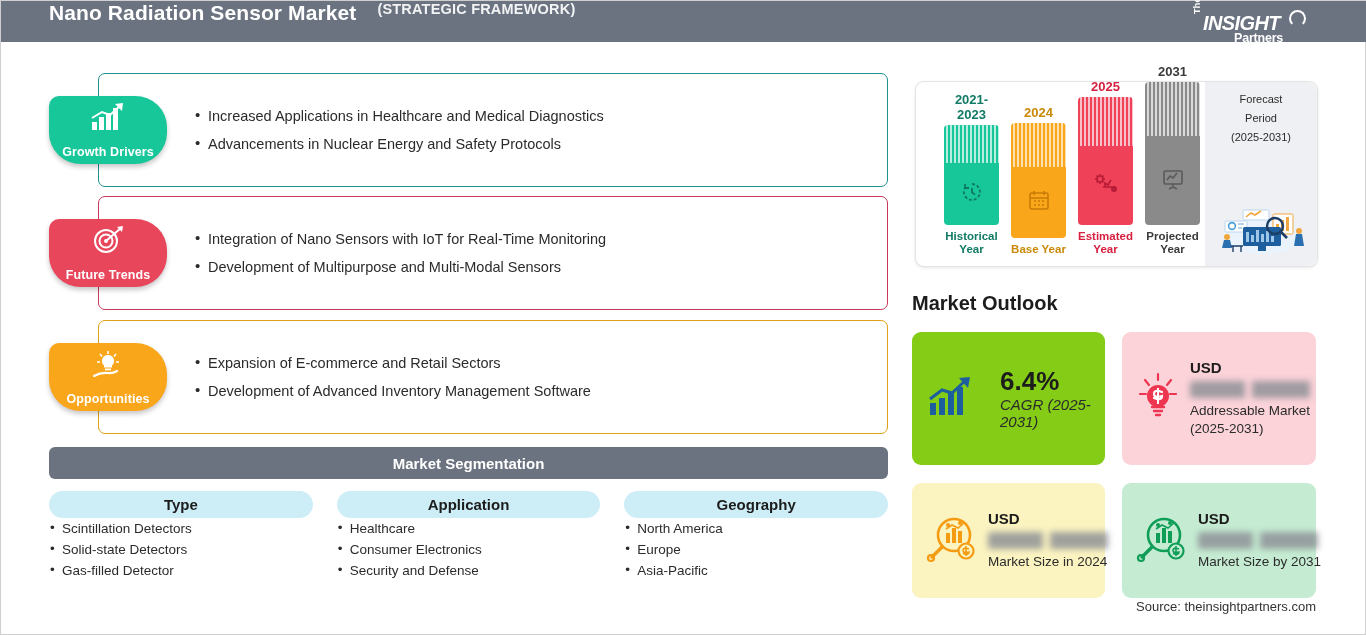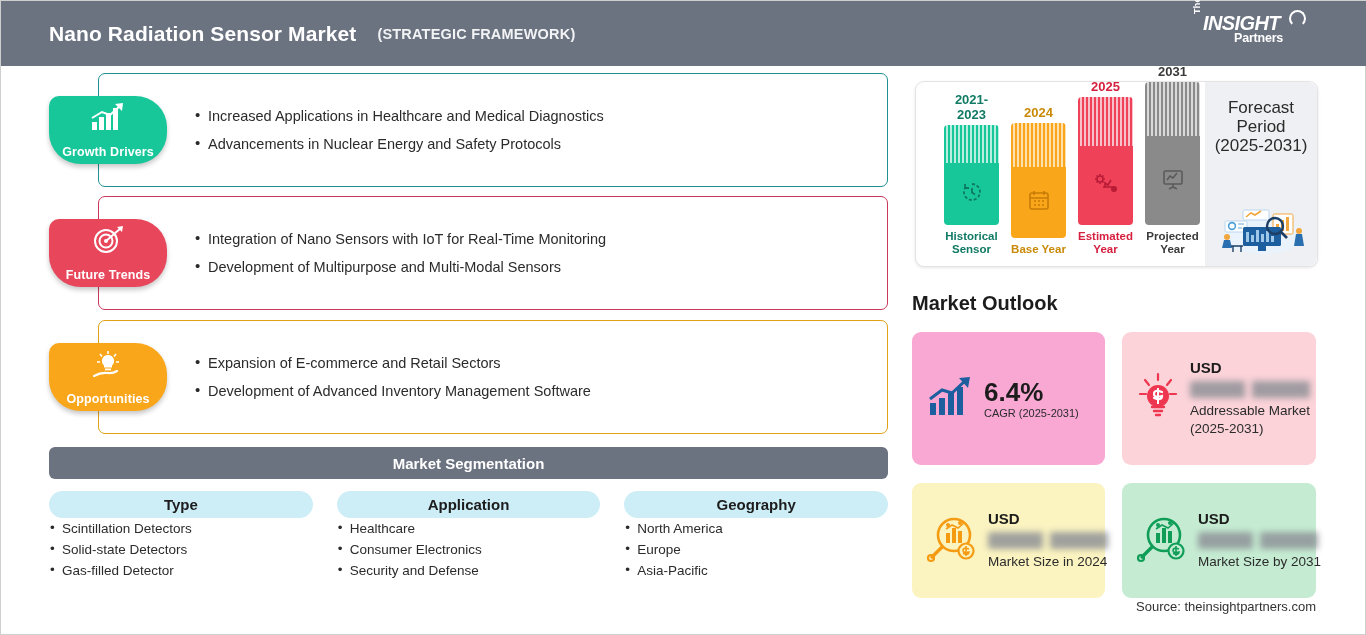--- a/index.html
+++ b/index.html
@@ -8,22 +8,22 @@
     font-family: "Liberation Sans", sans-serif;
     background: #ffffff; overflow: hidden;
   }
   .page {
     position: relative; width: 1366px; height: 635px;
     background: #fff; border: 1px solid #cfcfcf;
   }
 
   
   .header {
-    position: absolute; left: 0; top: 0; width: 1366px; height: 65px;
-    background: #6b7280; display: flex; align-items: center;
+    position: absolute; left: 0; top: 0; width: 1366px; height: 41px;
+    background: #6b7280; display: flex; 
   }
   .hdr-title {
     margin-left: 48px; color: #ffffff; font-size: 21px; font-weight: bold;
     letter-spacing: .1px;
   }
   .hdr-sub {
     color: #f2f3f4; font-size: 14.5px; font-weight: bold; margin-left: 21px;
     letter-spacing: .2px;
   }
   .logo {
@@ -115,46 +115,46 @@
   }
   .bar-stripe { height: 38%; width: 100%; }
   .bar-solid { height: 62%; width: 100%; position: relative; }
   .bar-ico { position: absolute; left: 50%; top: 50%; transform: translate(-50%,-50%); }
   .bar-label { font-size: 11.5px; font-weight: bold; line-height: 13px; margin-top: 5px; }
   .fcast {
     position: absolute; right: 0; top: 0; width: 112px; height: 100%;
     background: #eef0f3; border-radius: 0 9px 9px 0;
     display: flex; flex-direction: column; align-items: center;
   }
-  .fcast-t { margin-top: 16px; font-size: 17px; color: #2b2b2b; text-align: center; line-height: 19px; }
+  .fcast-t { margin-top: 8px; font-size: 11px; color: #2b2b2b; text-align: center; line-height: 19px; }
   .fcast-img { position: absolute; bottom: 6px; left: 50%; transform: translateX(-50%); }
 
   
   .mo-title {
     position: absolute; left: 911px; top: 291px;
     font-size: 20px; font-weight: bold; color: #1c1c1c;
   }
   .mo-card {
     position: absolute; border-radius: 9px; display: flex; align-items: center;
   }
-  .mo-blue  { left: 911px;  top: 331px; width: 193px; height: 133px; background: #f9a8d4; }
+  .mo-blue  { left: 911px;  top: 331px; width: 193px; height: 133px; background: #84cc16; gap: 16px; }
   .mo-pink  { left: 1121px; top: 331px; width: 194px; height: 133px; background: #fbd3d9; }
   .mo-yellow{ left: 911px;  top: 482px; width: 193px; height: 115px; background: #fbf3c0; }
   .mo-green { left: 1121px; top: 482px; width: 194px; height: 115px; background: #c5ecd2; }
   .mo-ico { flex: 0 0 auto; margin-left: 14px; margin-right: 10px; }
   .mo-body { flex: 1 1 auto; }
   .mo-usd { font-size: 15px; font-weight: bold; color: #1c1c1c; }
   .mo-blur {
     height: 17px; margin: 5px 0 4px 0; border-radius: 3px;
     background: linear-gradient(90deg,#8d9096 0 44%,transparent 44% 50%,#8d9096 50% 96%,transparent 96%);
     filter: blur(3.4px); opacity: .82; width: 125px;
   }
   .mo-cap { font-size: 13.5px; color: #2b2b2b; line-height: 18px; }
   .mo-big { font-size: 26px; font-weight: bold; color: #1c1c1c; line-height: 28px; }
-  .mo-sub { font-size: 11px; color: #2b2b2b; margin-top: 1px; }
+  .mo-sub { font-size: 15px; color: #2b2b2b; margin-top: 1px; font-style: italic; }
   .source {
     position: absolute; right: 49px; top: 598px; font-size: 13px; color: #333;
   }
 </style>
 </head>
 <body>
 
 <div class="page">
 
   <div class="header">
@@ -267,21 +267,21 @@
         <div class="bar-solid" style="background:#17c79a">
           <span class="bar-ico">
             <svg width="24" height="24" viewBox="0 0 24 24" fill="none" stroke="#0d7a60" stroke-width="1.8">
               <path d="M12 4 a8 8 0 1 1 -7 4" stroke-dasharray="3 2"></path>
               <path d="M5 4 v4 h4"></path>
               <path d="M12 8 v4.5 l3 2"></path>
             </svg>
           </span>
         </div>
       </div>
-      <div class="bar-label" style="color:#117a65">Historical Sensor</div>
+      <div class="bar-label" style="color:#117a65">Historical Year</div>
     </div>
 
     <div class="bar-col" style="left:95px;">
       <div class="bar-year" style="color:#c98a09">2024</div>
       <div class="bar" style="height:115px">
         <div class="bar-stripe" style="background:repeating-linear-gradient(90deg,#f9a61a 0 2px,#fde0ae 2px 4px)"></div>
         <div class="bar-solid" style="background:#f9a61a">
           <span class="bar-ico">
             <svg width="24" height="24" viewBox="0 0 24 24" fill="none" stroke="#c77c06" stroke-width="1.6">
               <rect x="3" y="5" width="18" height="16" rx="2"></rect>

